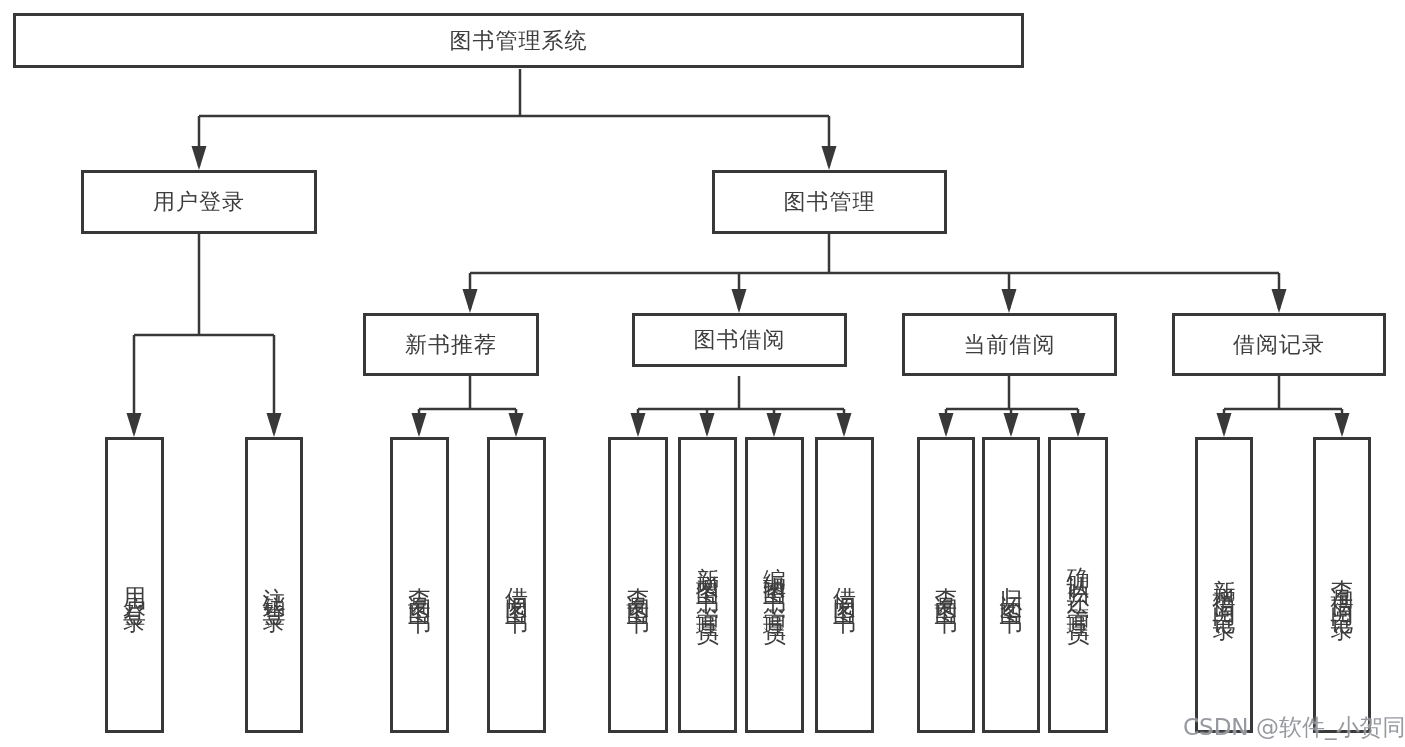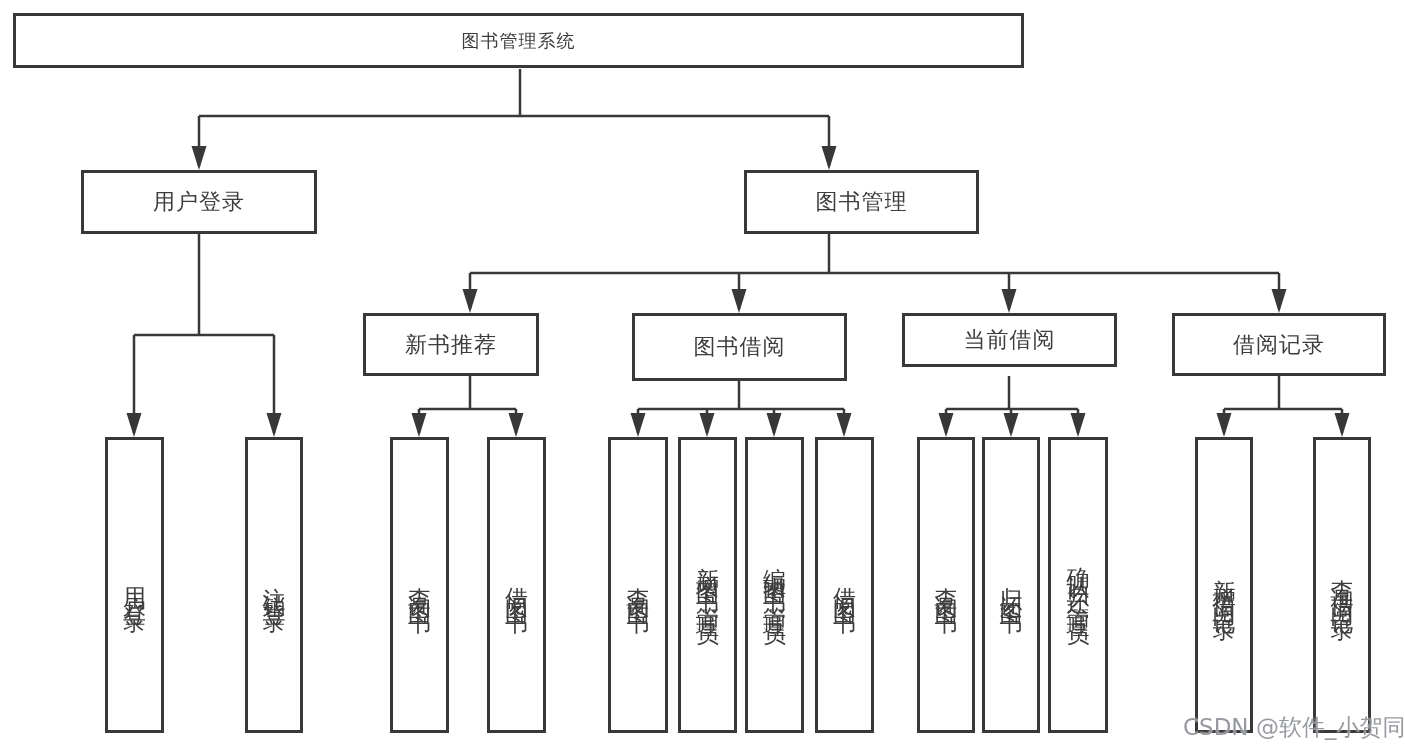--- a/index.html
+++ b/index.html
@@ -26,21 +26,21 @@
     box-sizing: border-box;
     border: 3px solid #383838;
     background: #ffffff;
     color: #3d3d3d;
     display: flex;
     align-items: center;
     justify-content: center;
     z-index: 1;
   }
   .h-node { font-size: 22px; letter-spacing: 1px; }
-  .root-node { font-size: 18px; letter-spacing: 1px; }
+  .root-node { font-size: 22px; letter-spacing: 1px; }
   .v-node {
     writing-mode: vertical-rl;
     text-orientation: mixed;
     font-size: 23px;
     letter-spacing: 8px;
     line-height: 1;
   }
   .watermark {
     position: absolute;
     left: 1183px;
@@ -91,31 +91,31 @@
     </g>
   </svg>
 
   <div class="node root-node" style="left:13px; top:13px; width:1011px; height:55px;">
     <span>图书管理系统</span>
   </div>
 
   <div class="node h-node" style="left:81px; top:170px; width:236px; height:64px;">
     <span>用户登录</span>
   </div>
-  <div class="node h-node" style="left:712px; top:170px; width:235px; height:64px;margin-left:32px;">
+  <div class="node h-node" style="left:712px; top:170px; width:235px; height:64px;">
     <span>图书管理</span>
   </div>
 
   <div class="node h-node" style="left:363px; top:313px; width:176px; height:63px;">
     <span>新书推荐</span>
   </div>
-  <div class="node h-node" style="left:632px; top:313px; width:215px; height:68px;">
+  <div class="node h-node" style="left:632px; top:313px; width:215px; height:54px;">
     <span>图书借阅</span>
   </div>
-  <div class="node h-node" style="left:902px; top:313px; width:215px; height:54px;">
+  <div class="node h-node" style="left:902px; top:313px; width:215px; height:63px;">
     <span>当前借阅</span>
   </div>
   <div class="node h-node" style="left:1172px; top:313px; width:214px; height:63px;">
     <span>借阅记录</span>
   </div>
 
   <div class="node v-node" style="left:105px; top:437px; width:59px; height:296px;">
     <span>用户登录</span>
   </div>
   <div class="node v-node" style="left:245px; top:437px; width:58px; height:296px;">

